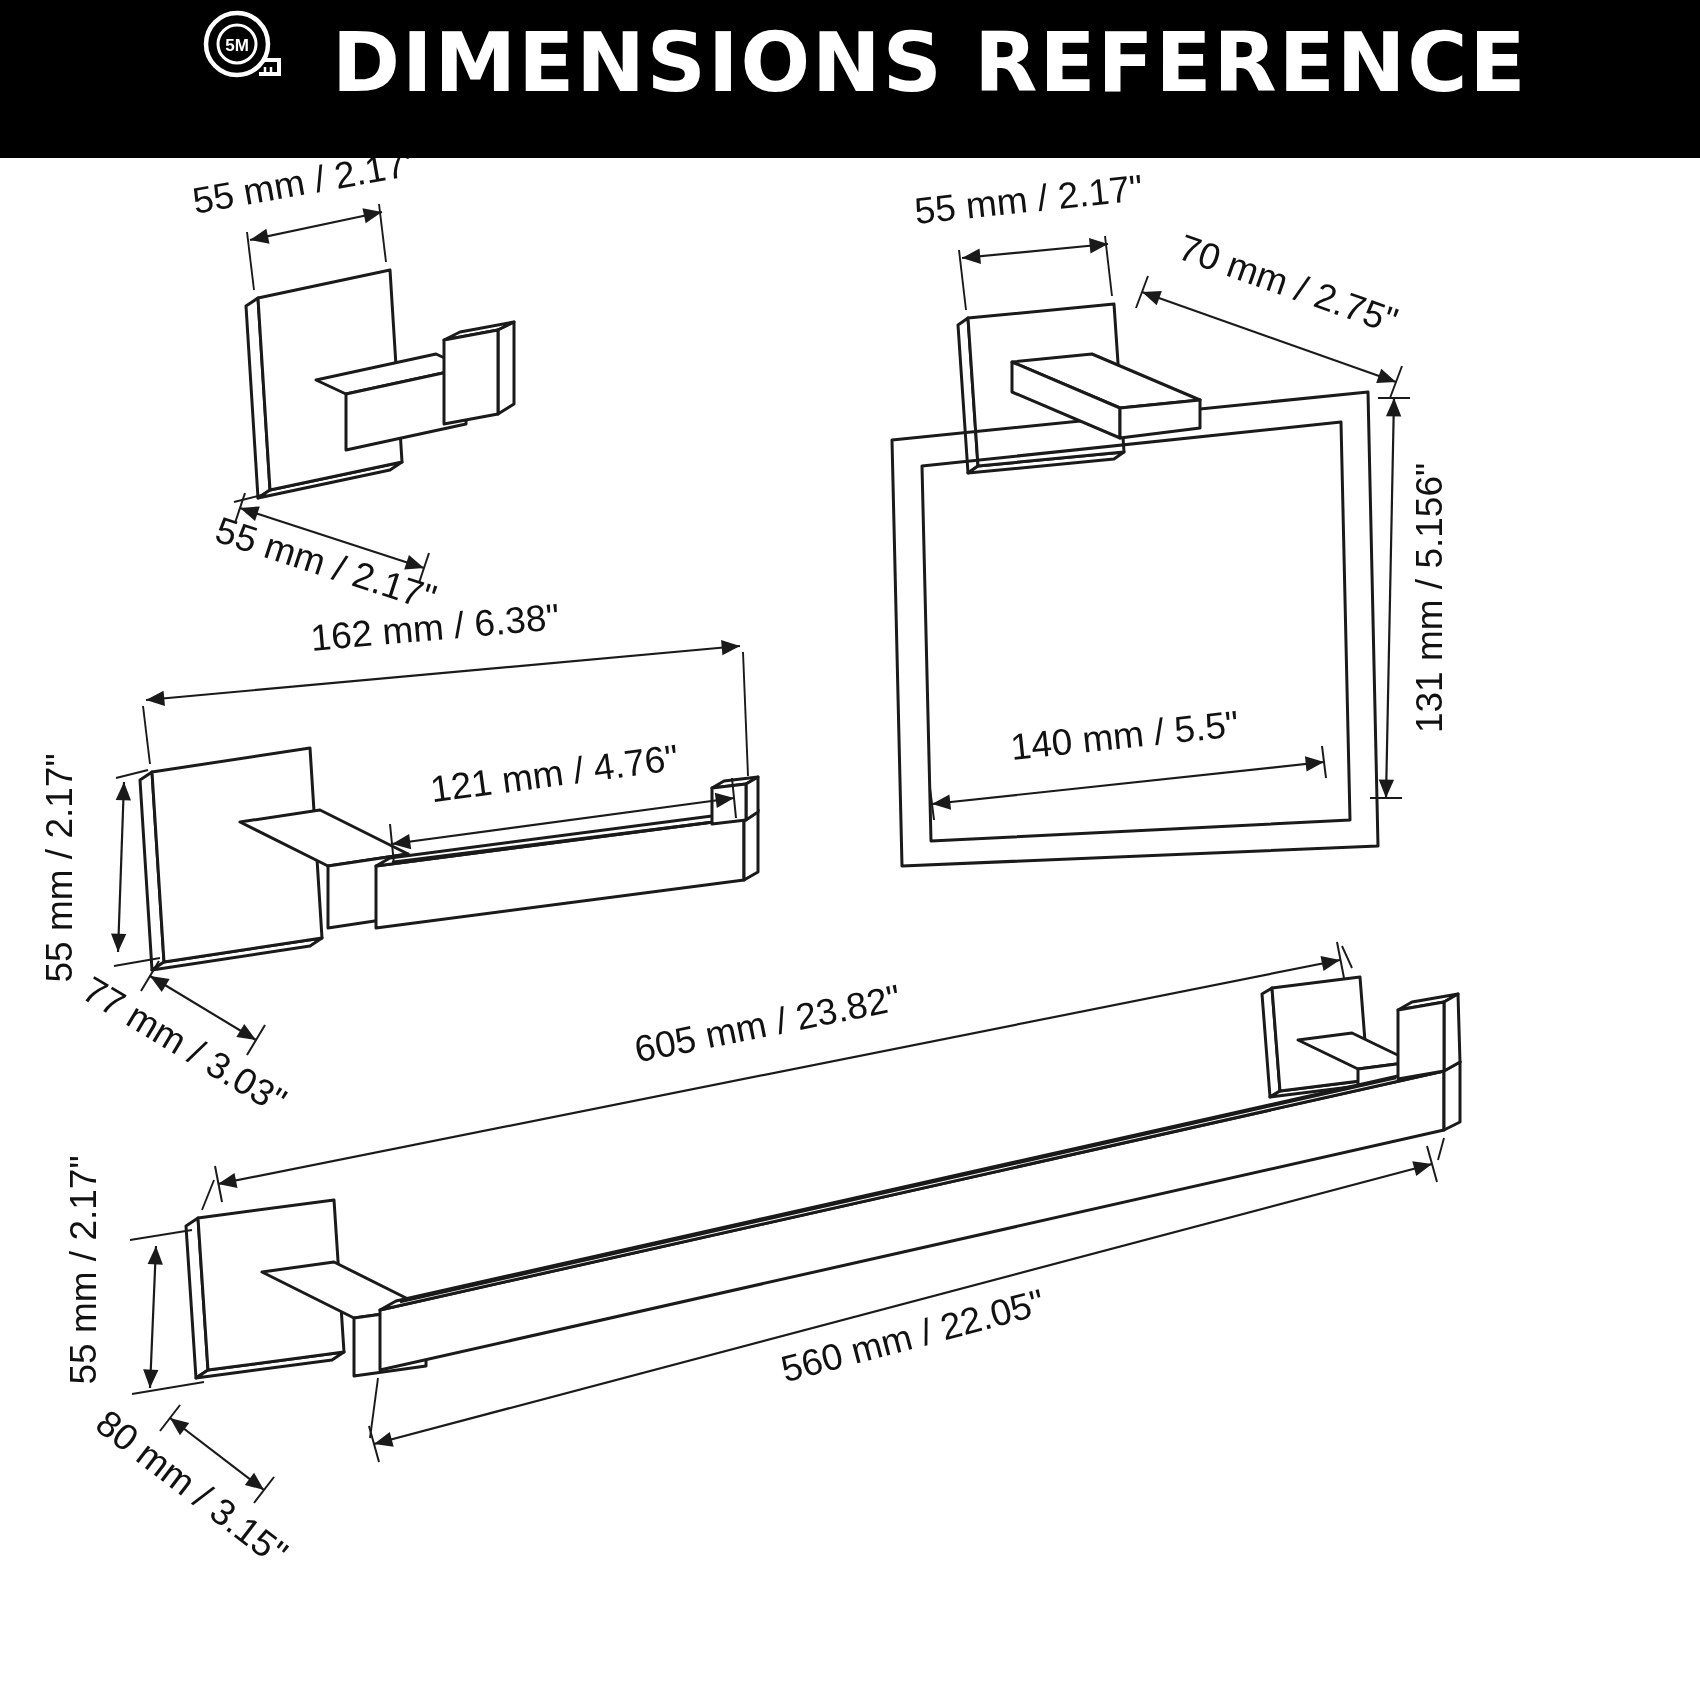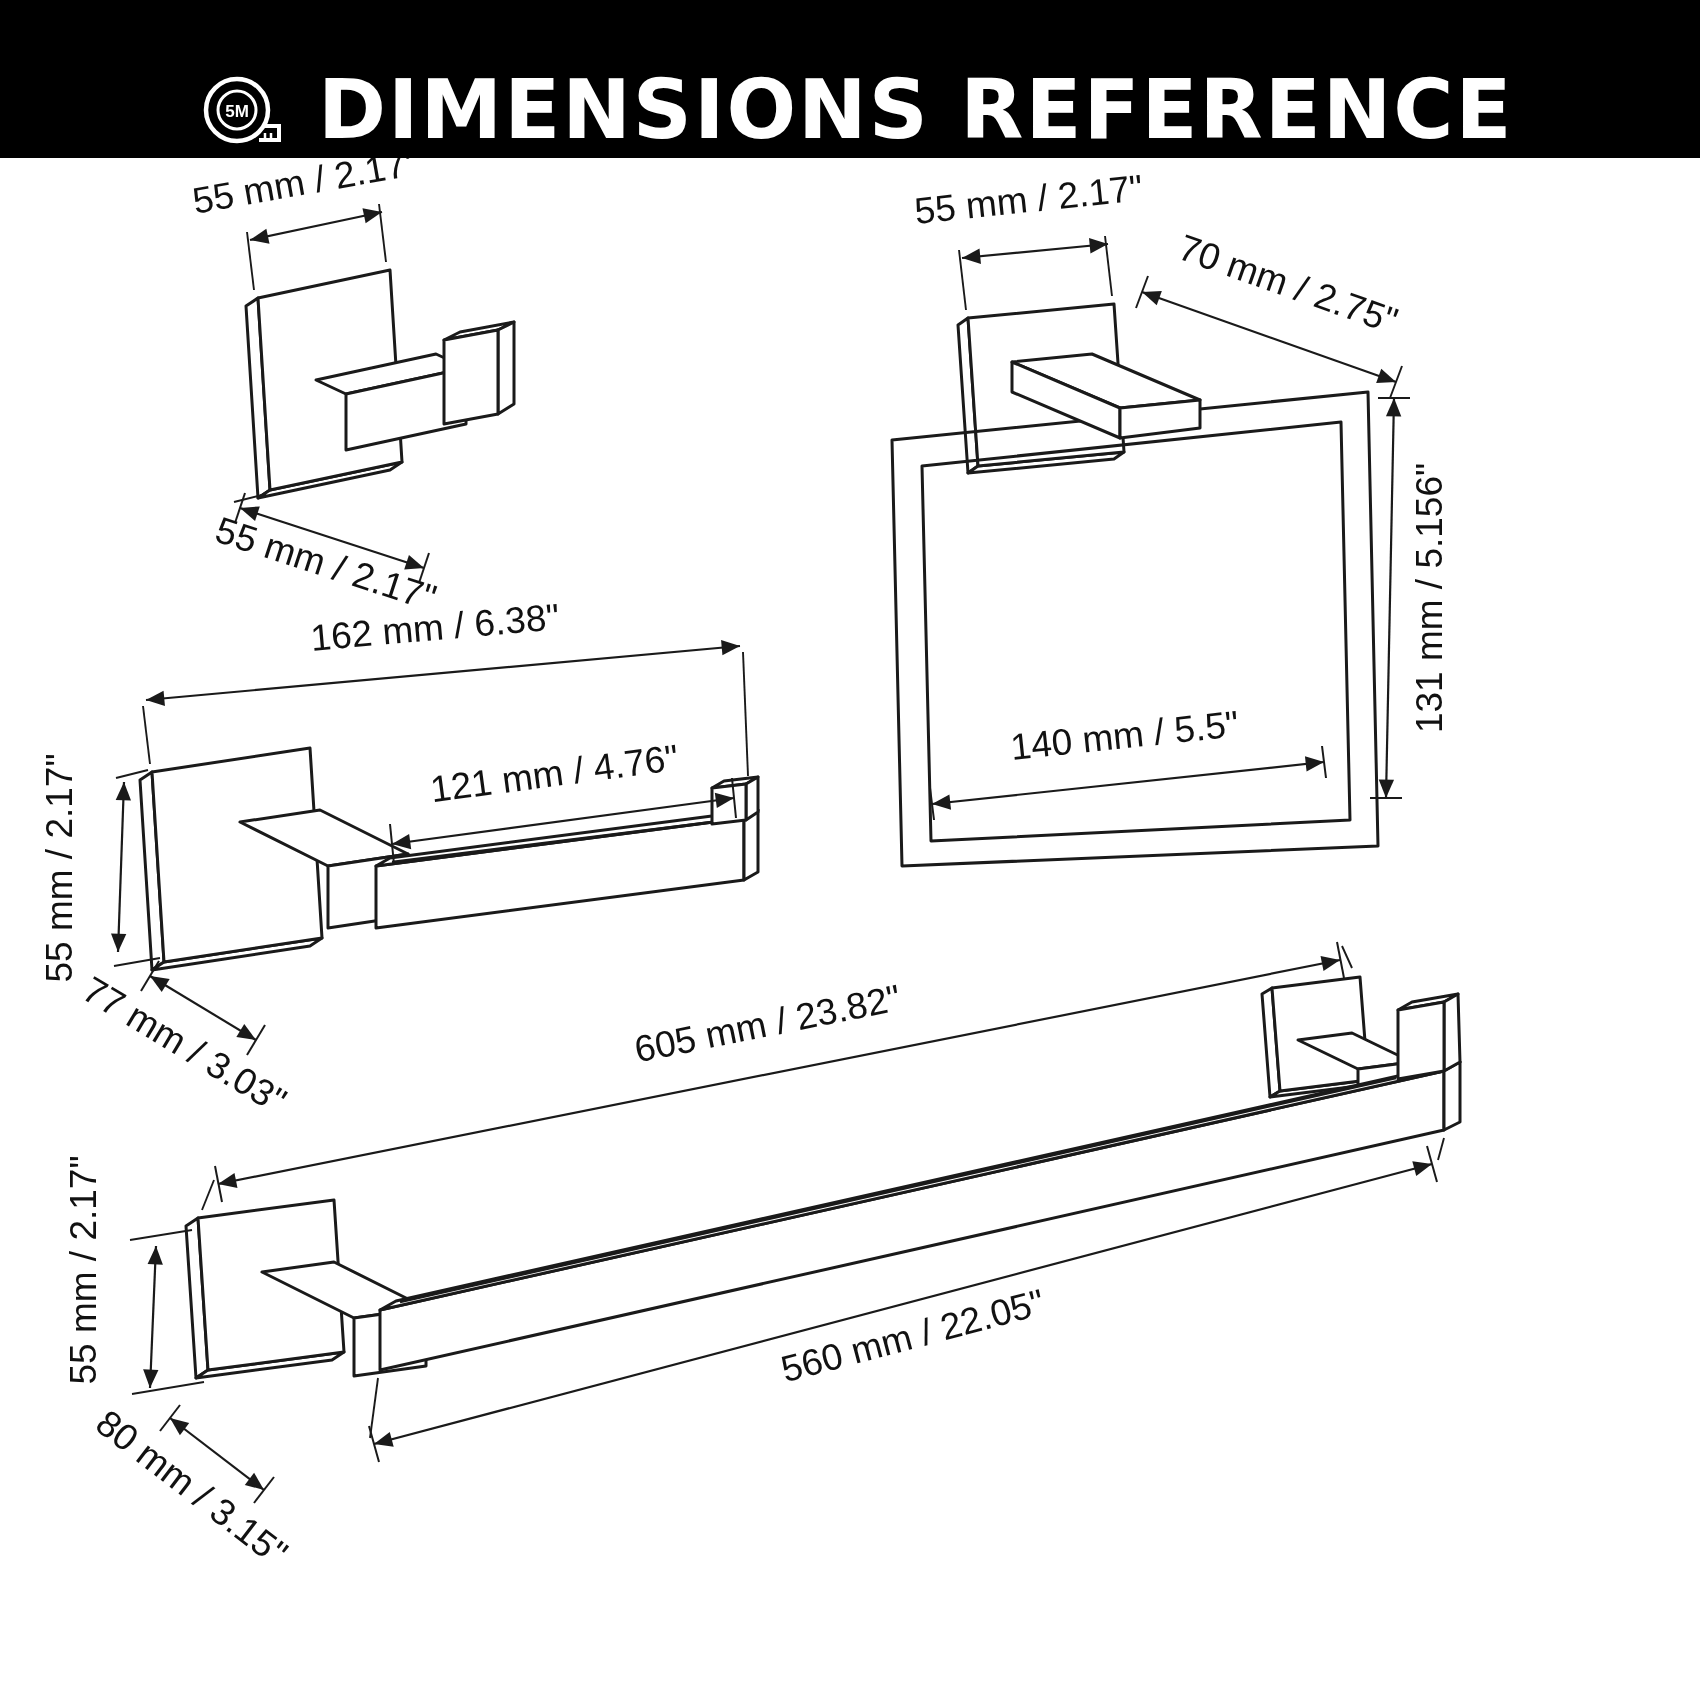--- a/index.html
+++ b/index.html
@@ -1,21 +1,21 @@
 <!DOCTYPE html>
 <html><head>
 <meta charset="utf-8">
 <style>
   html,body{margin:0;padding:0;background:#fff;}
   .page{position:relative;width:1700px;height:1700px;background:#fff;overflow:hidden;
         font-family:"Liberation Sans",sans-serif;}
   .topbar{position:absolute;top:0;left:0;width:1700px;height:158px;background:#000;
-          display:flex;align-items:flex-end;padding-left:195px;box-sizing:border-box;gap:30px;z-index:2;}
+          display:flex;align-items:flex-start;padding-left:195px;box-sizing:border-box;gap:30px;z-index:2;}
   .topbar h1{color:#fff;font-family:"DejaVu Sans","Liberation Sans",sans-serif;
-             font-weight:bold;font-size:82px;letter-spacing:2px;margin:1px;white-space:nowrap;}
+             font-weight:bold;font-size:82px;letter-spacing:2px;margin:15px;white-space:nowrap;}
   .diagram{position:absolute;top:0;left:0;z-index:1;}
   .obj{fill:#ffffff;stroke:#1a1a1a;stroke-width:3;stroke-linejoin:round;}
   .frame{fill:none;stroke:#1a1a1a;stroke-width:3;stroke-linejoin:round;}
   .edge{fill:none;stroke:#1a1a1a;stroke-width:2.4;}
   .dim{fill:none;stroke:#1a1a1a;stroke-width:2.2;}
   .wit{fill:none;stroke:#1a1a1a;stroke-width:1.9;}
   .tick{fill:none;stroke:#1a1a1a;stroke-width:2;}
   .dim-label{font-family:"Liberation Sans",sans-serif;font-size:37px;fill:#111;text-anchor:middle;}
 </style>
 </head>

